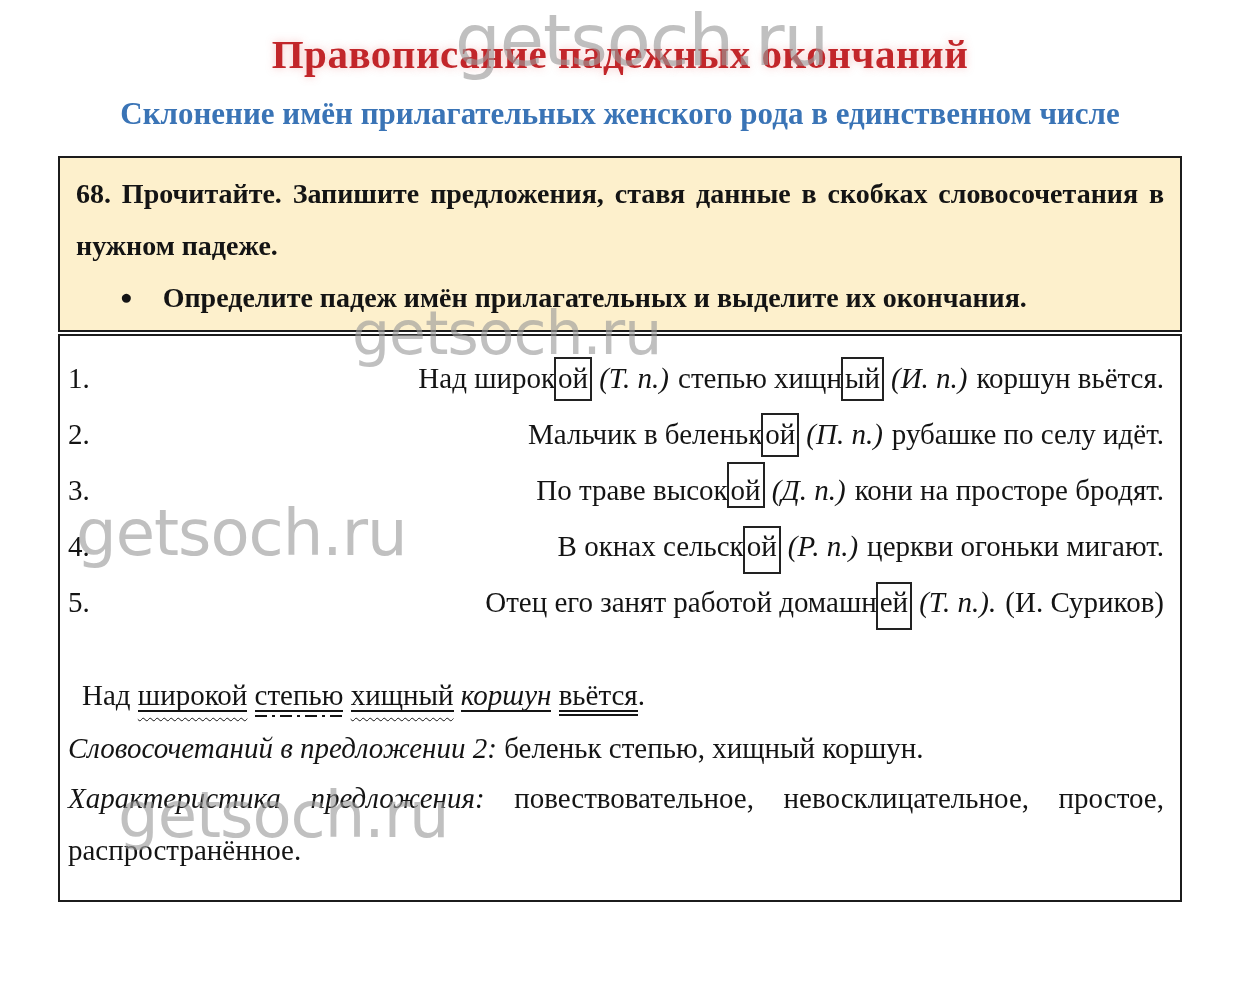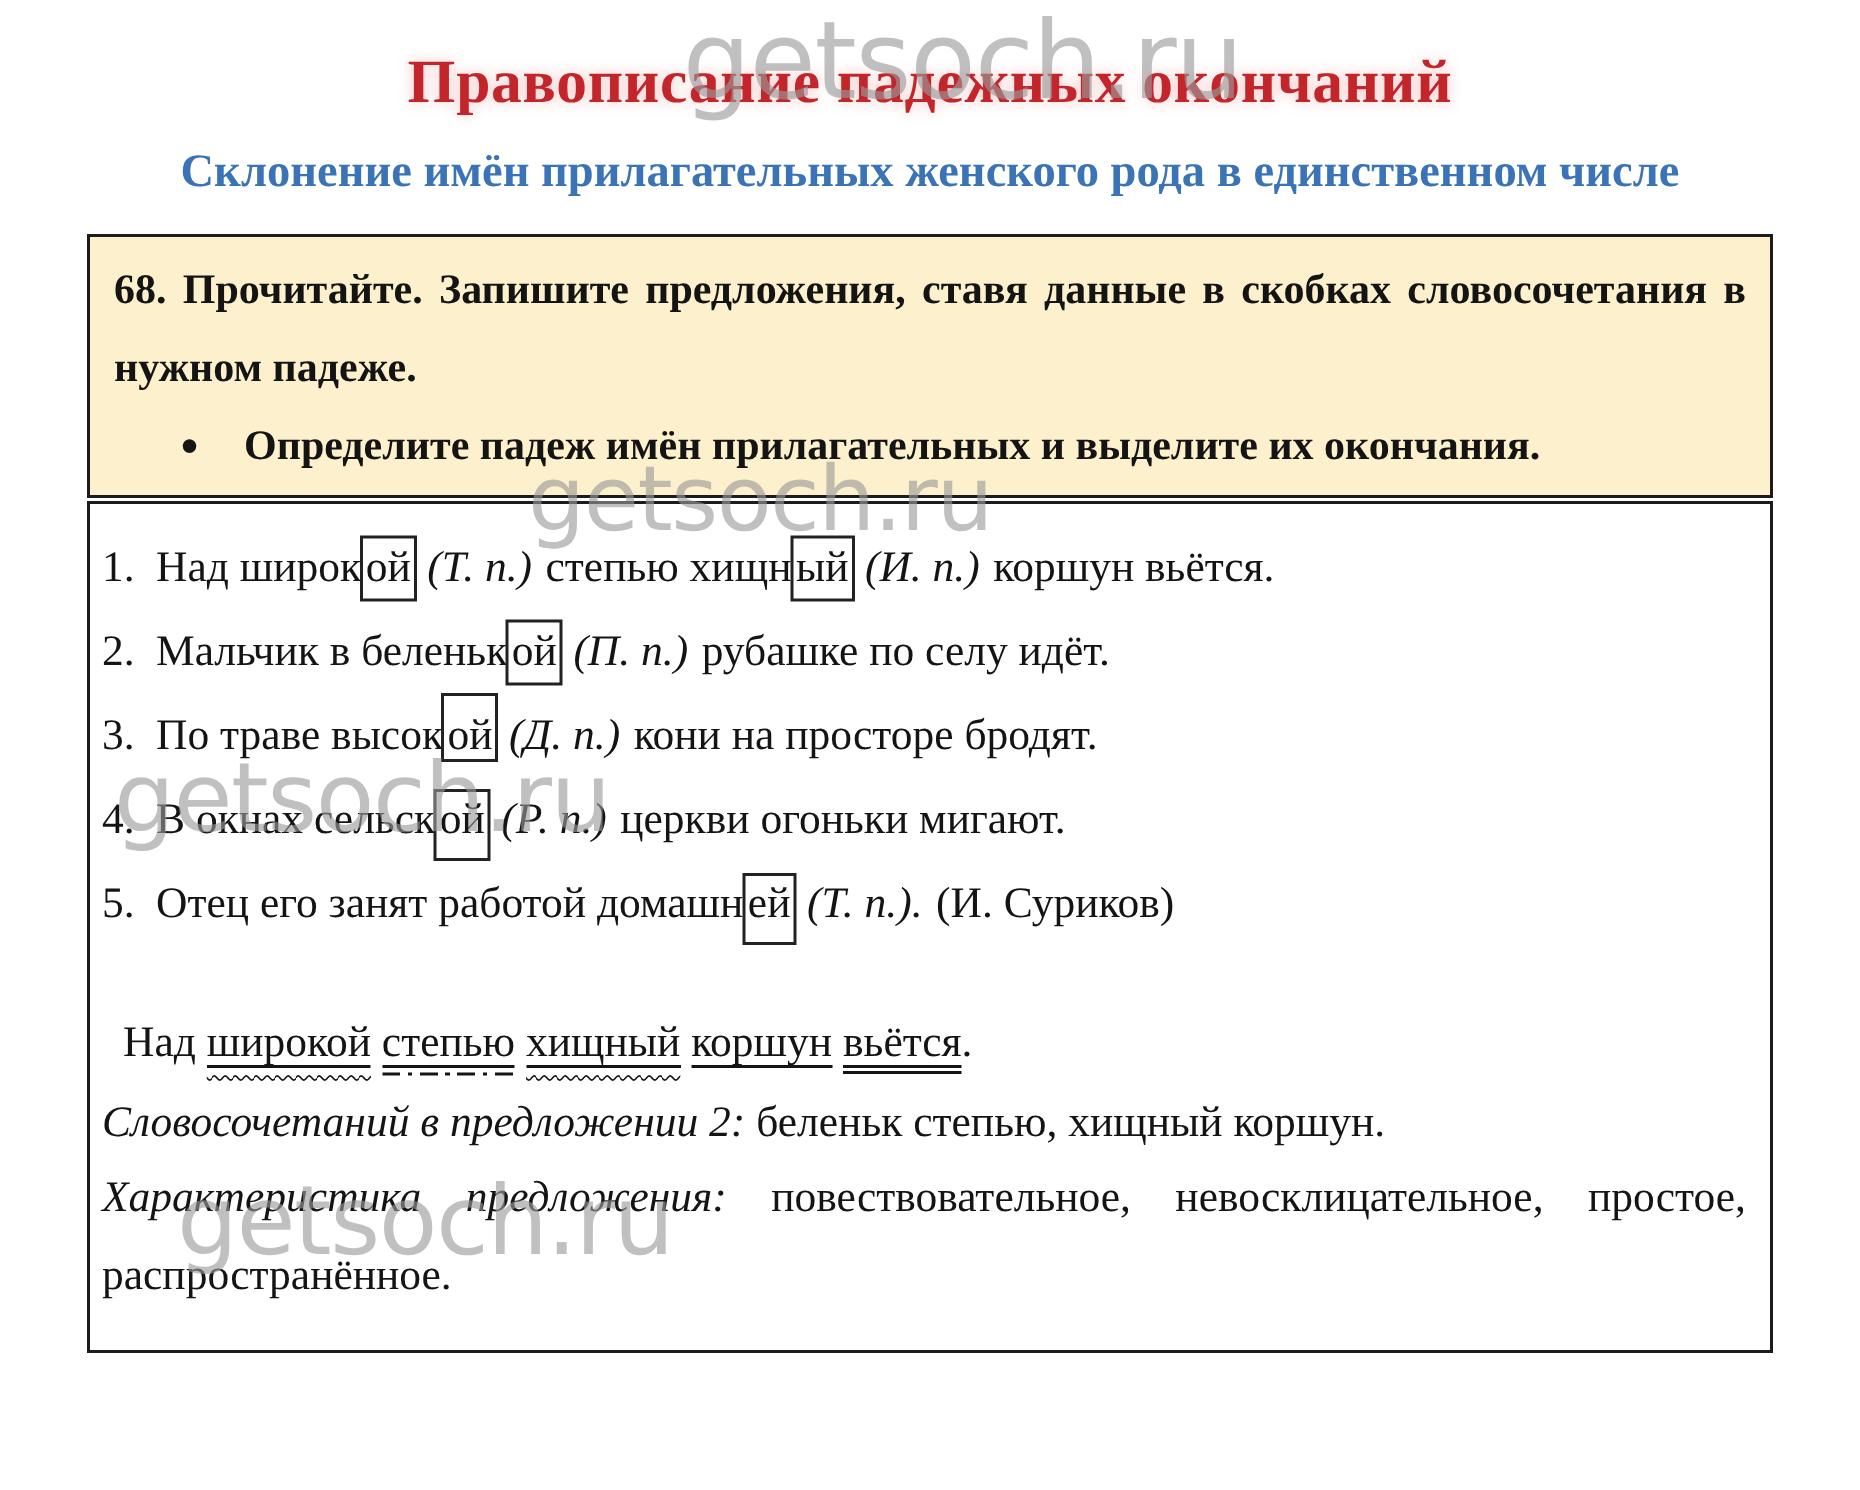--- a/index.html
+++ b/index.html
@@ -37,37 +37,37 @@
   .task-bullet{display:flex;align-items:baseline;font-size:28px;font-weight:bold;line-height:52px;margin-left:44px;}
   .bullet-dot{font-size:21px;margin-right:30px;position:relative;top:-3px;}
   
   .answer-box{
     margin:2px auto 0;width:1124px;height:568px;
     background:#fff;border:2px solid var(--border-ink);
     padding:14px 16px 0 8px;overflow:hidden;
   }
   .sent{display:flex;font-size:29px;line-height:56px;white-space:pre-wrap;}
   .sent-num{flex:none;width:36px;}
-  .sent-body{flex:1;}
+  .sent-body{flex:1;text-align:right;}
   .case-label{font-style:italic;margin:0 9px 0 8px;}
   .ending-box{position:relative;display:inline-block;padding:0 2px;margin:0 1px;line-height:1;}
   .ending-box::after{content:"";position:absolute;left:-2px;right:-2px;border:2px solid #222;}
   .shift-mid::after{top:-7px;bottom:-8px;}
   .shift-up::after{top:-14px;bottom:-3px;}
   .shift-down::after{top:-6px;bottom:-13px;}
   
   .parse-line{margin:44px 0 0 14px;font-size:29px;line-height:42px;white-space:pre-wrap;}
   .u-def,.u-obst,.u-subj,.u-pred{display:inline-block;line-height:1.05;}
   .u-def{border-bottom:2px solid var(--ink);text-decoration:underline wavy 1.4px var(--ink);text-underline-offset:12px;}
   .u-obst{border-bottom:2px solid var(--ink);position:relative;}
   .u-obst::after{
     content:"";position:absolute;left:0;right:0;bottom:-7px;height:2px;
     background:repeating-linear-gradient(90deg,var(--ink) 0 12px,transparent 12px 17px,var(--ink) 17px 20px,transparent 20px 25px);
   }
-  .u-subj{border-bottom:2px solid var(--ink);}
+  .u-subj{border-bottom:2px solid var(--ink);font-style:italic;}
   .u-pred{border-bottom:6px double var(--ink);}
   
   .phrase-line{margin-top:10px;font-size:29px;line-height:44px;white-space:pre-wrap;}
   .char-line{margin-top:2px;font-size:29px;line-height:52px;text-align:justify;}
   .lead-italic{font-style:italic;text-align:center;}
   
   .watermark{
     position:absolute;z-index:9;pointer-events:none;
     font-family:"DejaVu Sans","Liberation Sans",sans-serif;
     color:var(--watermark-gray);opacity:.62;letter-spacing:-1px;white-space:nowrap;

